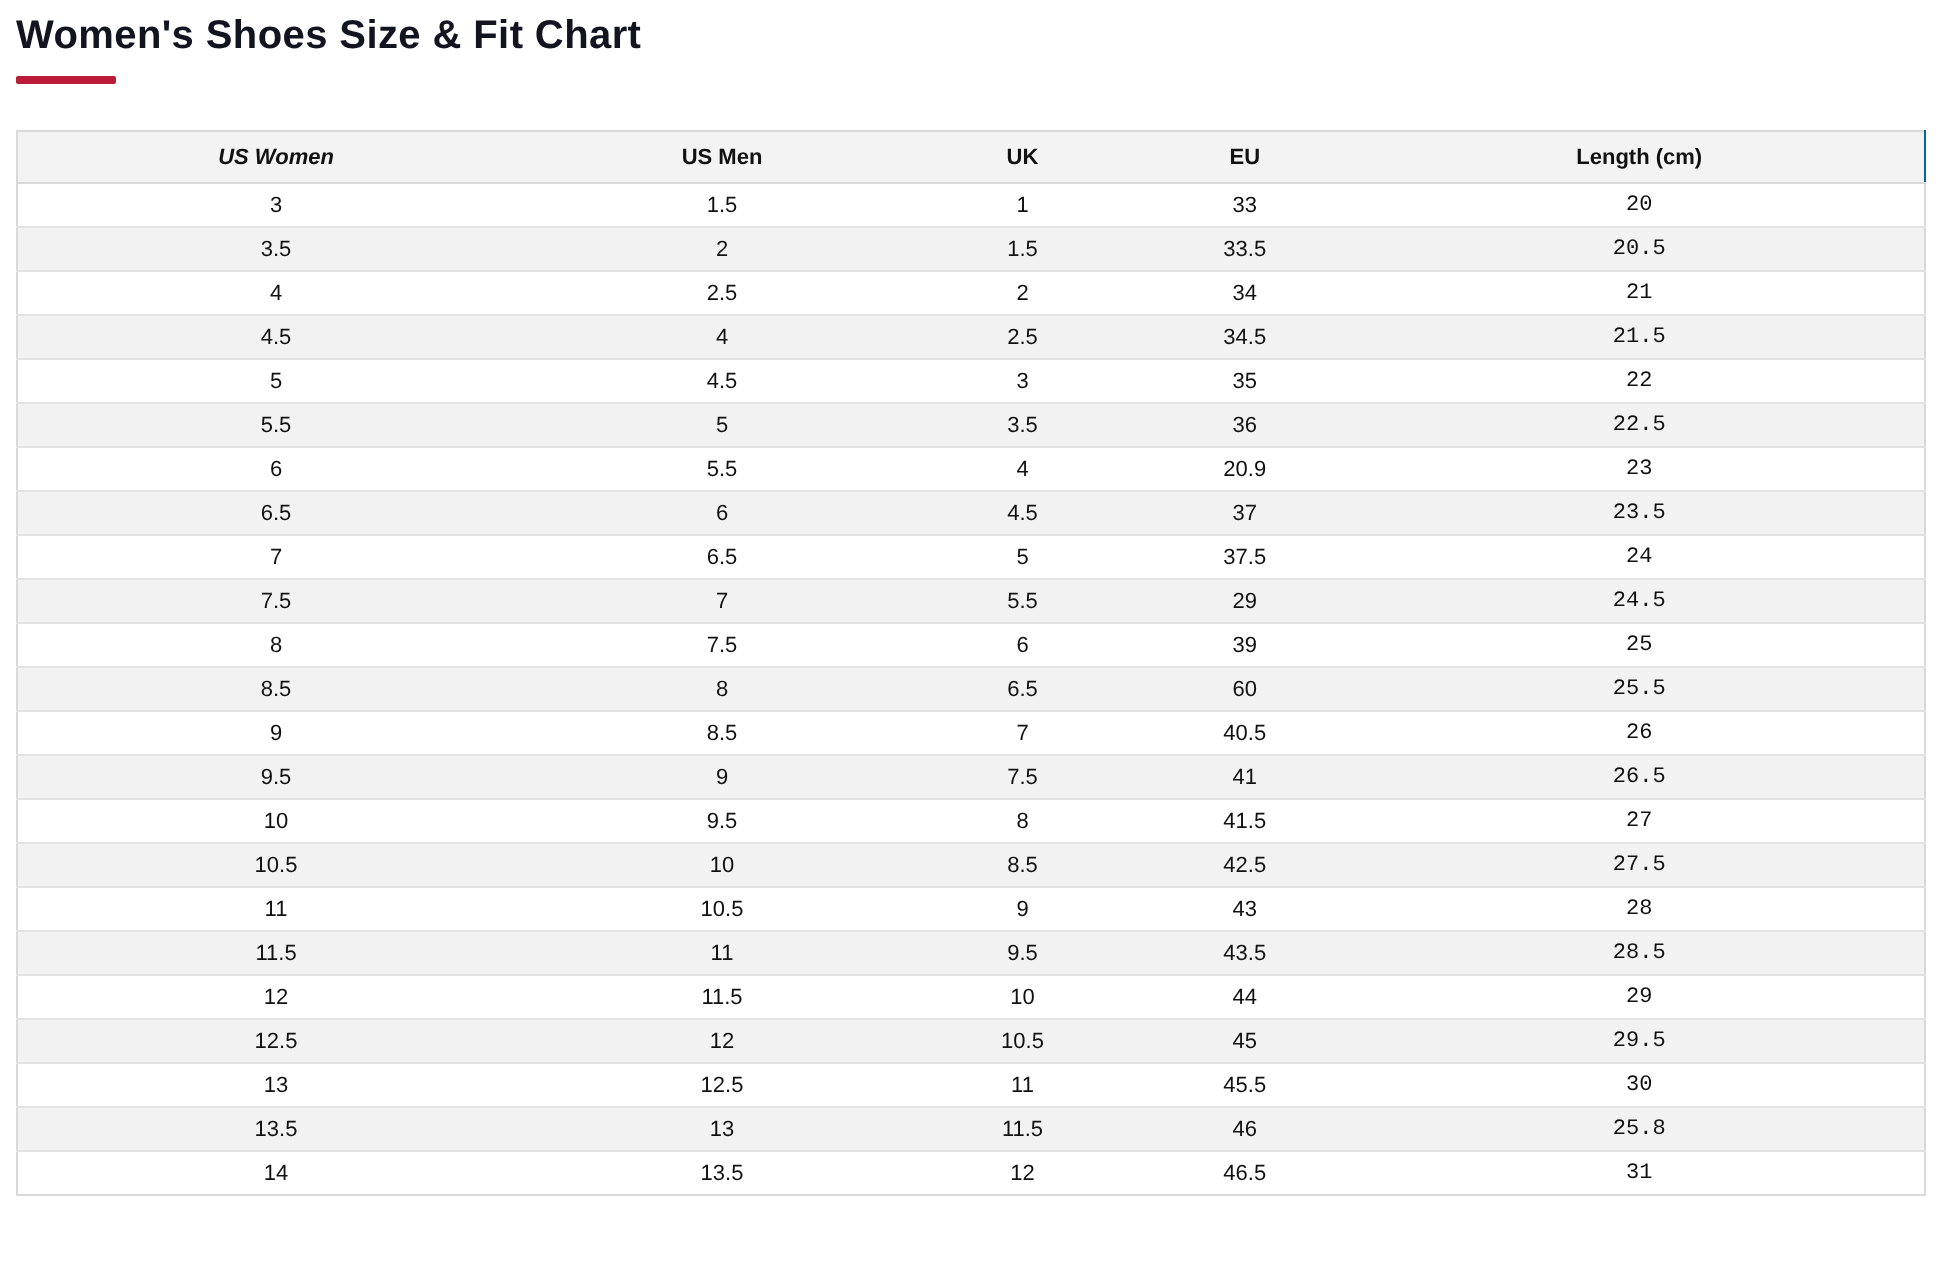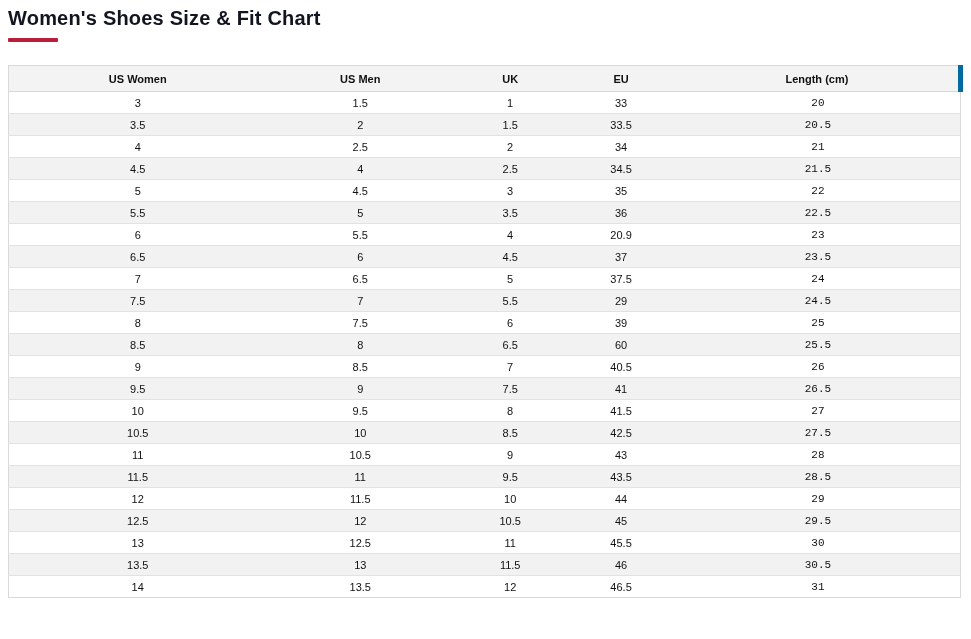--- a/index.html
+++ b/index.html
@@ -48,22 +48,22 @@
   table.size-chart col.c5 { width: 29.9%; }
   table.size-chart thead th {
     background: #f3f3f3;
     border-top: 1px solid #d9d9d9;
     border-bottom: 1px solid #d9d9d9;
     font-weight: 700;
     text-align: center;
     height: 26px;
     padding: 0 4px;
   }
-  table.size-chart thead th:first-child { border-left: 1px solid #d9d9d9; }
-  table.size-chart thead th:last-child  { border-right: 5px solid #0369a1; text-align: center; }
+  table.size-chart thead th:first-child { border-left: 1px solid #d9d9d9; font-style: italic; }
+  table.size-chart thead th:last-child  { border-right: 1px solid #0369a1; text-align: center; }
   table.size-chart tbody td {
     text-align: center;
     height: 22px;
     padding: 0 4px;
     border-bottom: 1px solid #e2e2e2;
     background: #ffffff;
   }
   table.size-chart tbody td:first-child { border-left: 1px solid #d9d9d9; }
   table.size-chart tbody td:last-child  { border-right: 1px solid #d9d9d9; font-family: Liberation Mono, monospace; }
   table.size-chart tbody tr:nth-child(even) td { background: #f2f2f2; }
@@ -243,21 +243,21 @@
             <td>12.5</td>
             <td>11</td>
             <td>45.5</td>
             <td>30</td>
           </tr>
           <tr>
             <td>13.5</td>
             <td>13</td>
             <td>11.5</td>
             <td>46</td>
-            <td>30.5</td>
+            <td>25.8</td>
           </tr>
           <tr>
             <td>14</td>
             <td>13.5</td>
             <td>12</td>
             <td>46.5</td>
             <td>31</td>
           </tr>
         </tbody>
     </table>

